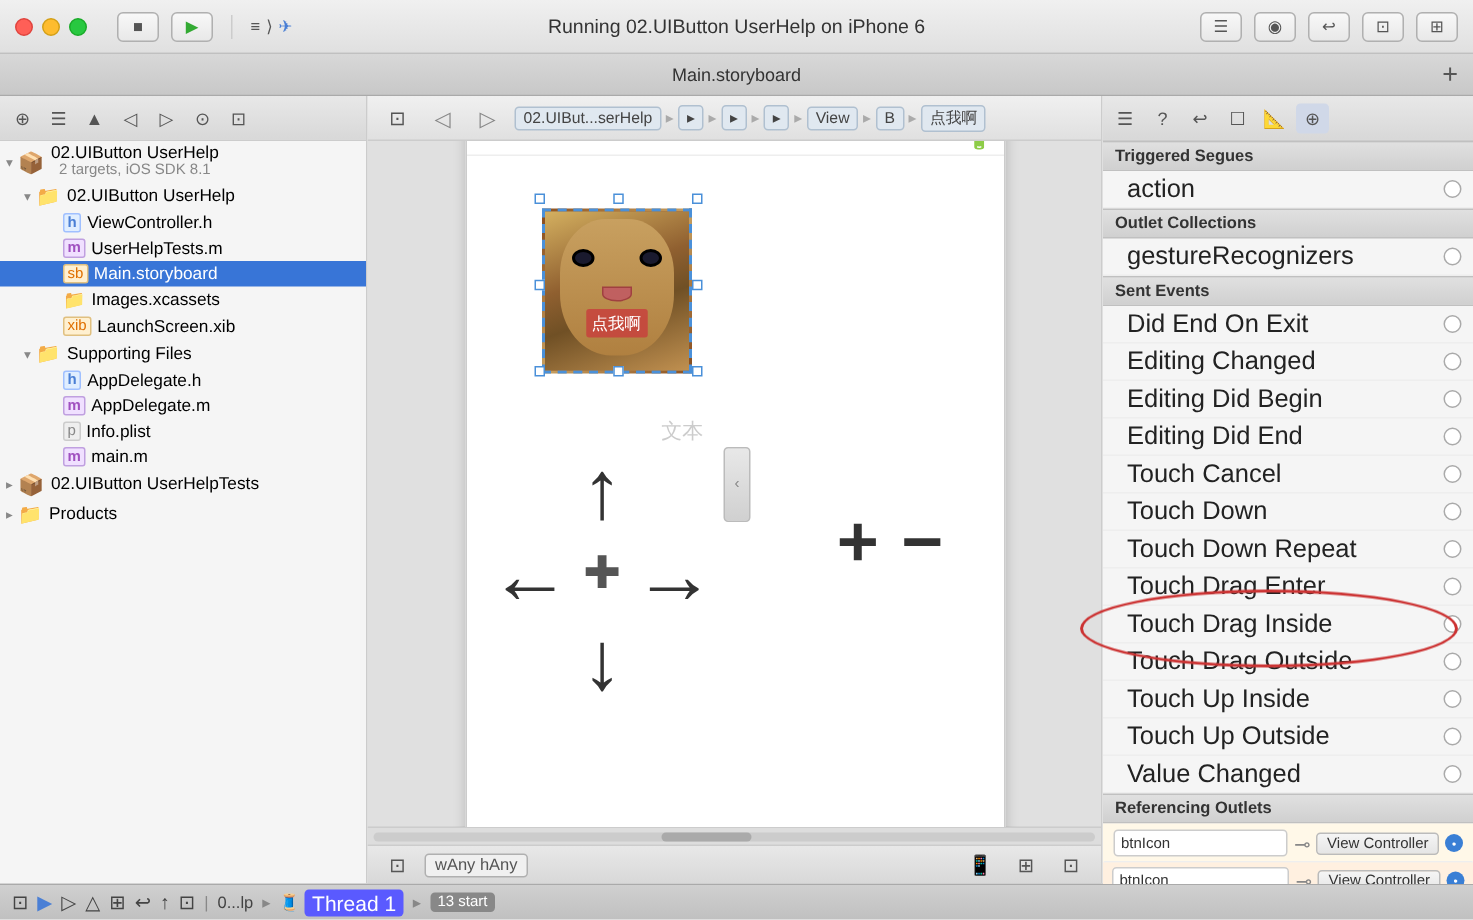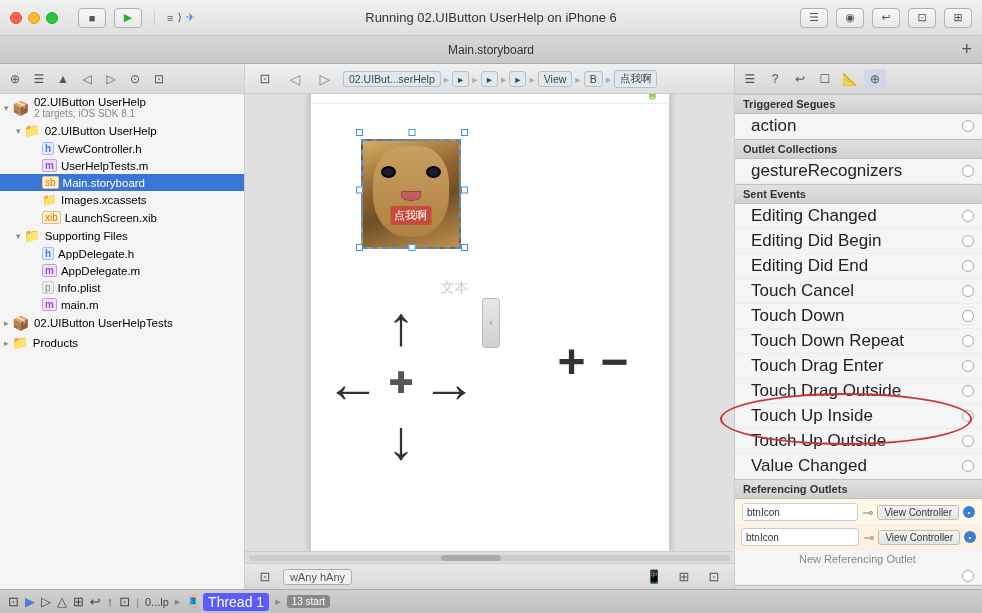--- a/index.html
+++ b/index.html
@@ -69,21 +69,21 @@
 
     .tree-item { padding: 2px 4px; cursor: pointer; display: flex; align-items: center; gap: 4px; white-space: nowrap; }
     .tree-item.selected { background: #3875d7; color: white; }
     .tree-item.selected .item-label { color: white; }
     .tree-indent-1 { padding-left: 16px; }
     .tree-indent-2 { padding-left: 28px; }
     .triangle { font-size: 9px; color: #888; cursor: pointer; }
     .triangle.open::before { content: '▾'; }
     .triangle.closed::before { content: '▸'; }
     .item-label { font-size: 11.5px; }
-    .item-sublabel { font-size: 10px; color: #888; }
+    .item-sublabel { font-size: 10px; color: #888; text-align: center; }
 
     
     .canvas-area {
       flex: 1;
       background: #e0e0e0;
       position: relative;
       overflow: hidden;
       display: flex;
       flex-direction: column;
     }
@@ -477,20 +477,24 @@
       </div>
 
       <div class="section-header">Outlet Collections</div>
       <div class="event-row">
         <span class="event-name">gestureRecognizers</span>
         <span class="event-circle"></span>
       </div>
 
       <div class="section-header">Sent Events</div>
       <div class="event-row">
+        <span class="event-name">Did End On Exit</span>
+        <span class="event-circle"></span>
+      </div>
+      <div class="event-row">
         <span class="event-name">Editing Changed</span>
         <span class="event-circle"></span>
       </div>
       <div class="event-row">
         <span class="event-name">Editing Did Begin</span>
         <span class="event-circle"></span>
       </div>
       <div class="event-row">
         <span class="event-name">Editing Did End</span>
         <span class="event-circle"></span>
@@ -502,20 +506,24 @@
       <div class="event-row">
         <span class="event-name">Touch Down</span>
         <span class="event-circle"></span>
       </div>
       <div class="event-row">
         <span class="event-name">Touch Down Repeat</span>
         <span class="event-circle"></span>
       </div>
       <div class="event-row">
         <span class="event-name">Touch Drag Enter</span>
+        <span class="event-circle"></span>
+      </div>
+      <div class="event-row">
+        <span class="event-name">Touch Drag Inside</span>
         <span class="event-circle"></span>
       </div>
       <div class="event-row">
         <span class="event-name">Touch Drag Outside</span>
         <span class="event-circle"></span>
       </div>
       <div class="event-row">
         <span class="event-name">Touch Up Inside</span>
         <span class="event-circle"></span>
       </div>

